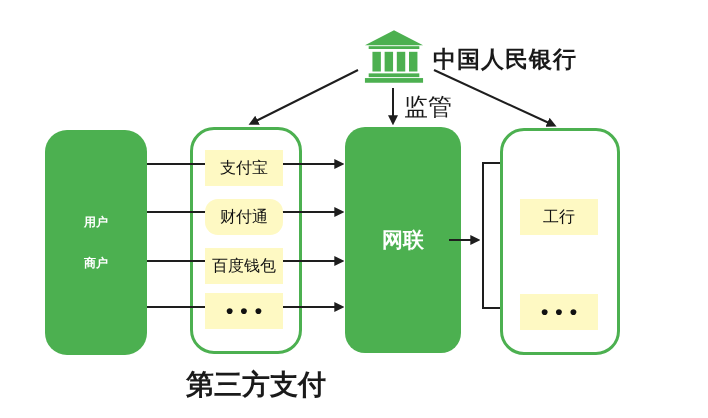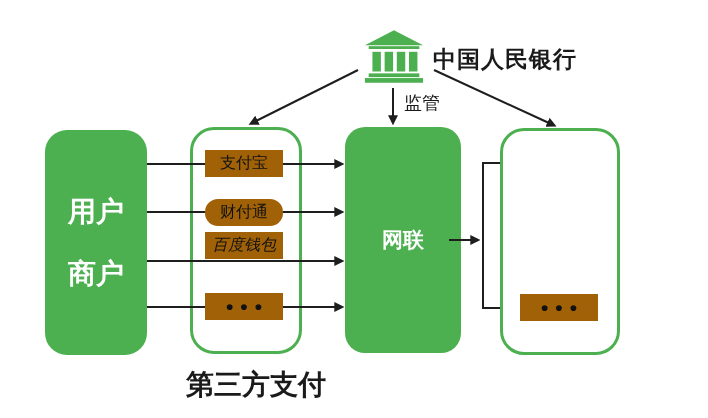--- a/index.html
+++ b/index.html
@@ -6,44 +6,44 @@
   .stage{
     position:relative;width:708px;height:418px;background:#fff;overflow:hidden;
     font-family:"Liberation Sans","DejaVu Sans",sans-serif;color:#1a1a1a;
   }
   
   .green-box{
     position:absolute;background:#4CB050;border-radius:22px;z-index:1;
     display:flex;flex-direction:column;align-items:center;justify-content:center;
     color:#fff;font-weight:bold;text-align:center;
   }
-  .users-box{left:45px;top:130px;width:102px;height:225px;font-size:28px;gap:24px;}
+  .users-box{left:45px;top:130px;width:102px;height:225px;font-size:12px;gap:24px;}
   .clearing-box{left:345px;top:127px;width:116px;height:226px;font-size:21px;line-height:26px;border-radius:20px;}
   
   .white-container{
     position:absolute;background:#fff;border:3px solid #4CB050;border-radius:24px;z-index:1;box-sizing:border-box;
   }
   .thirdparty-container{left:190px;top:127px;width:112px;height:227px;}
   .banks-container{left:500px;top:128px;width:120px;height:227px;}
   
   .item{
-    position:absolute;background:#a16207;z-index:3;
+    position:absolute;background:#fef9c3;z-index:3;
     display:flex;align-items:center;justify-content:center;
-    font-size:16px;color:#111;width:78px;height:27px;
+    font-size:16px;color:#111;width:78px;height:36px;
   }
   .item.dots{font-size:21px;font-weight:bold;letter-spacing:7px;padding-left:7px;box-sizing:border-box;}
   
   .connectors{position:absolute;left:0;top:0;width:708px;height:418px;z-index:2;pointer-events:none;}
   
   .bank-icon{position:absolute;left:364px;top:30px;width:60px;height:53px;z-index:4;}
   .central-bank-title{
     position:absolute;left:433px;top:44px;z-index:4;
     font-size:23px;font-weight:bold;letter-spacing:1px;white-space:nowrap;
   }
-  .supervision-label{position:absolute;left:404px;top:91px;z-index:4;font-size:18px;white-space:nowrap;}
+  .supervision-label{position:absolute;left:404px;top:91px;z-index:4;font-size:24px;white-space:nowrap;}
   
   .caption{
     position:absolute;z-index:4;font-size:28px;font-weight:bold;text-align:center;white-space:nowrap;
   }
   .caption-thirdparty{left:186px;top:366px;width:120px;}
   .caption-banks{left:508px;top:366px;width:96px;}
 </style>
 </head>
 <body>
 
@@ -65,28 +65,29 @@
   <div class="supervision-label">监管</div>
 
   <div class="green-box users-box">
     <div>用户</div>
     <div>商户</div>
   </div>
 
   <div class="white-container thirdparty-container"></div>
   <div class="item" style="left:205px;top:150px;">支付宝</div>
   <div class="item" style="left:205px;top:199px;border-radius:13px;">财付通</div>
-  <div class="item" style="left:205px;top:232px;font-style:italic;">百度钱包</div>
+  <div class="item" style="left:205px;top:248px;">百度钱包</div>
   <div class="item dots" style="left:205px;top:293px;">•••</div>
 
   <div class="green-box clearing-box">
     <div>网联</div>
   </div>
 
   <div class="white-container banks-container"></div>
+  <div class="item" style="left:520px;top:199px;">工行</div>
   <div class="item dots" style="left:520px;top:294px;">•••</div>
 
   <svg class="connectors" viewBox="0 0 708 418" xmlns="http://www.w3.org/2000/svg">
     <defs>
       <marker id="arrow" viewBox="0 0 6 6" refX="1" refY="3" markerWidth="5" markerHeight="5" orient="auto">
         <path d="M0,0 L6,3 L0,6 Z" fill="#1E1E1E"></path>
       </marker>
     </defs>
     <g stroke="#1E1E1E" stroke-width="2" fill="none">
 

